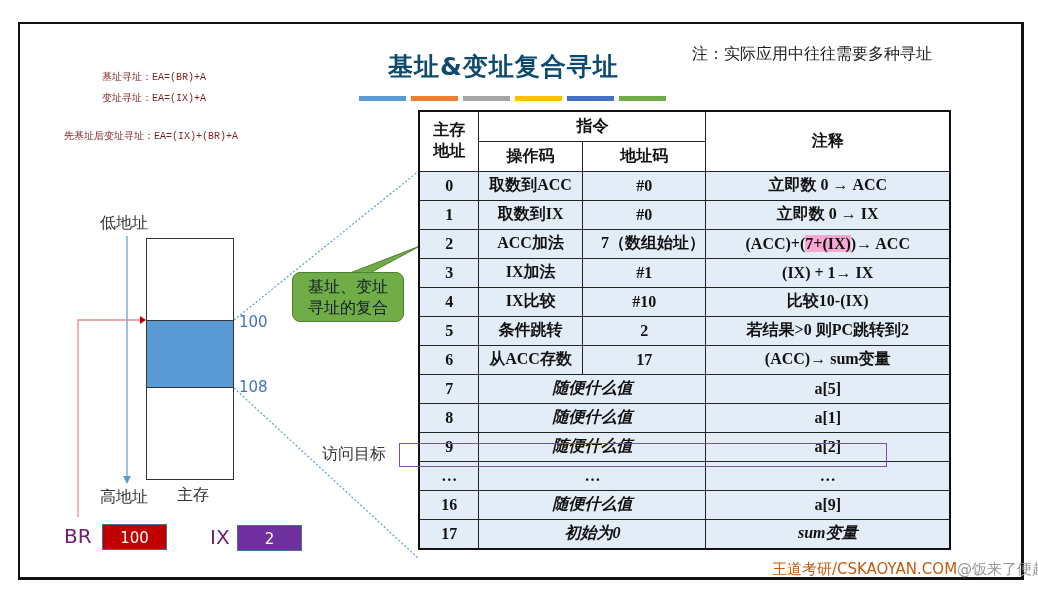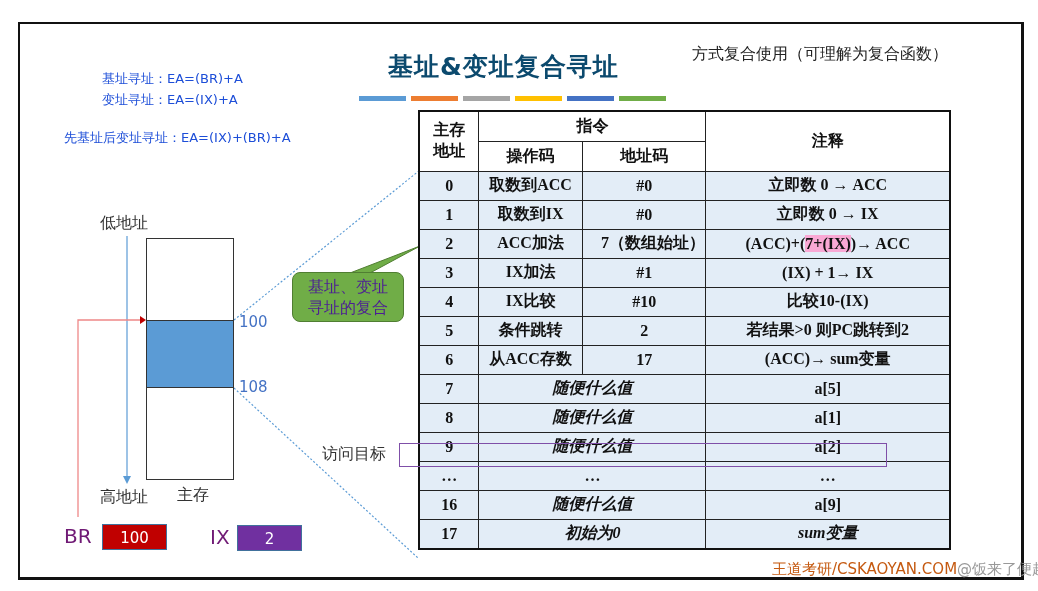--- a/index.html
+++ b/index.html
@@ -1,21 +1,21 @@
 <!DOCTYPE html>
 <html><head>
 <meta charset="utf-8">
 <style>
   html, body { margin:0; padding:0; }
   body { width:1038px; height:591px; position:relative; background:#ffffff; overflow:hidden;
          font-family:"DejaVu Sans","Liberation Sans",sans-serif; }
   .frame { position:absolute; left:18px; top:22px; width:1006px; height:558px;
            border:2px solid #111; border-right-width:3px; border-bottom-width:3px; box-sizing:border-box; background:#fff; }
   .abs { position:absolute; }
-  .formula { font-size:13px; color:#1d4ed8; white-space:nowrap; }
+  .formula { font-size:10px; color:#7f1d1d; white-space:nowrap;font-family:Liberation Mono, monospace; }
   .title { position:absolute; left:388px; top:50px; font-size:25px; color:#0c4a6e; font-weight:bold; letter-spacing:1px; white-space:nowrap; }
   .note { position:absolute; left:692px; top:43px; font-size:16px; color:#222; line-height:21px; font-family:"DejaVu Serif","Liberation Serif",serif; white-space:nowrap; }
   .bars { position:absolute; left:359px; top:96px; display:flex; gap:5px; }
   .bars span { display:block; width:47px; height:5px; }
 
   table.mem { position:absolute; left:418px; top:110px; width:533px; border-collapse:collapse;
               font-family:"Liberation Serif","DejaVu Serif",serif; font-weight:bold; font-size:16px; }
   table.mem td, table.mem th { border:1.5px solid #222; text-align:center; padding:0; height:28px; }
   table.mem thead th { background:#ffffff; font-size:16px; color:#111; }
   table.mem tbody td { background:#e3edf7; color:#111; }
@@ -23,21 +23,21 @@
   .op { color:#ff0000; }
   .addr { color:#c9a227; }
   .it { font-style:italic; }
   .hl { background:#f9a8d4; }
 
   .memcol { position:absolute; left:146px; top:238px; width:88px; height:242px; border:1px solid #333; box-sizing:border-box; background:#fff; }
   .memblk { position:absolute; left:146px; top:320px; width:88px; height:68px; background:#5b9bd5; border:1px solid #333; box-sizing:border-box; }
   .lbl { position:absolute; font-size:16px; color:#333; white-space:nowrap; }
   .blue-num { position:absolute; font-size:15px; color:#4472c4; }
   .callout { position:absolute; left:292px; top:272px; width:112px; height:50px; background:#70ad47; border:1.5px solid #507e32;
-             border-radius:8px; color:#4c1d95; font-size:16px; line-height:21px; text-align:center; box-sizing:border-box; padding-top:3px; }
+             border-radius:8px; color:#0f172a; font-size:16px; line-height:21px; text-align:center; box-sizing:border-box; padding-top:3px; }
   .reg-lbl { position:absolute; font-size:20px; color:#701a75; }
   .reg-box { position:absolute; height:26px; color:#fff; font-size:15px; text-align:center; line-height:26px; border:1px solid #41719c; box-sizing:border-box; }
   .visit-box { position:absolute; left:399px; top:443px; width:488px; height:24px; border:1.5px solid #7f4fa8; box-sizing:border-box; }
   .watermark-src { position:absolute; left:772px; top:560px; font-size:15px; color:#c55a11; white-space:nowrap; }
   .watermark-src .g { color:#999; }
 </style>
 </head>
 <body>
 
 <div class="frame"></div>
@@ -50,21 +50,21 @@
 <div class="bars">
   <span style="background:#5b9bd5"></span>
   <span style="background:#ed7d31"></span>
   <span style="background:#a5a5a5"></span>
   <span style="background:#ffc000"></span>
   <span style="background:#4472c4"></span>
   <span style="background:#70ad47"></span>
 </div>
 
 <div class="note">
-  <div>方式复合使用（可理解为复合函数）</div>
+  <div>注：实际应用中往往需要多种寻址</div>
 </div>
 
 <svg class="abs" style="left:0;top:0;" width="1038" height="591">
 
   <line x1="127" y1="236" x2="127" y2="478" stroke="#9dc3e6" stroke-width="2"></line>
   <polygon points="123,476 131,476 127,484" fill="#5b9bd5"></polygon>
 
   <polyline points="78,517 78,320 140,320" fill="none" stroke="#e88" stroke-width="1.3"></polyline>
   <polygon points="140,316 146,320 140,324" fill="#c00000"></polygon>
 

